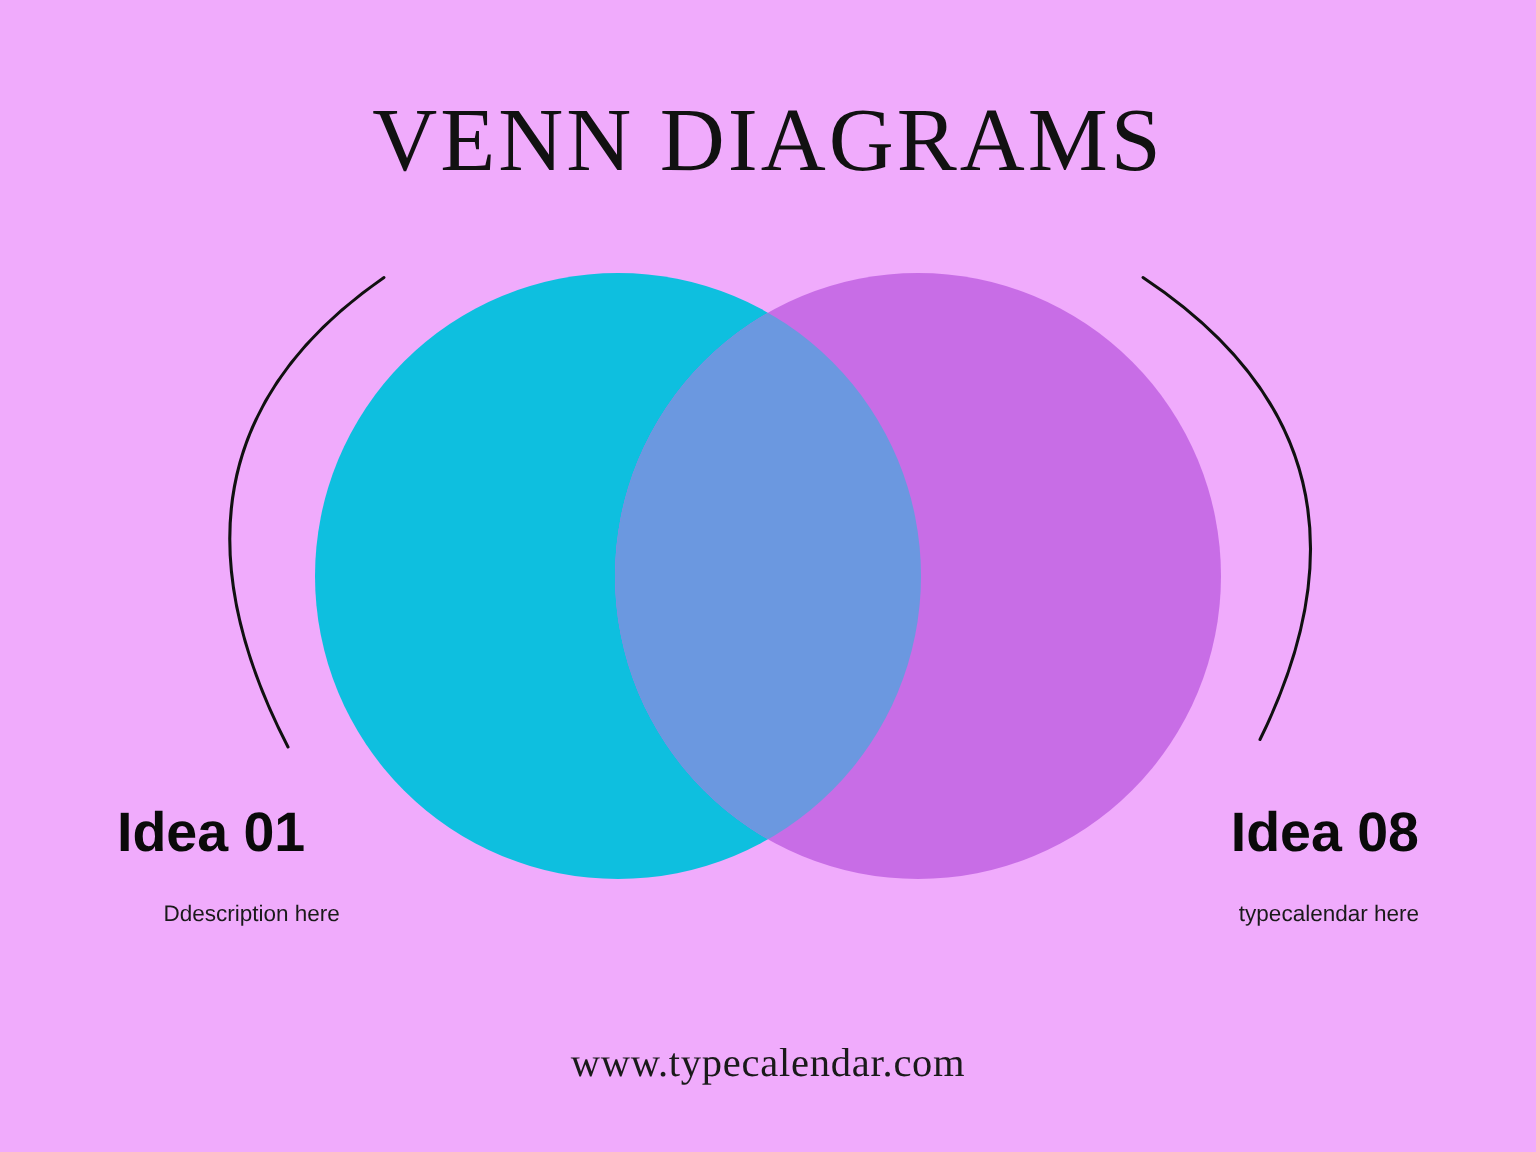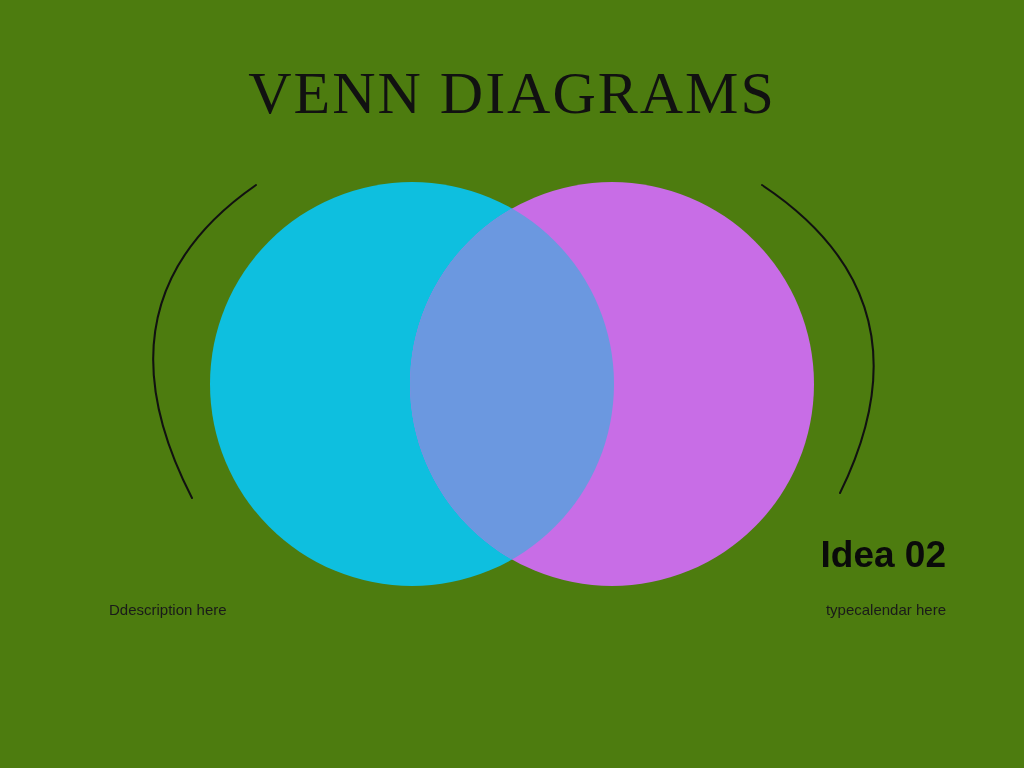--- a/index.html
+++ b/index.html
@@ -7,21 +7,21 @@
       padding: 0;
       width: 1024px;
       height: 768px;
       background: #ffffff;
       overflow: hidden;
     }
     .canvas {
       position: relative;
       width: 1024px;
       height: 768px;
-      background: #4d7c0f;
+      background: #f0abfc;
     }
     .title {
       position: absolute;
       left: 0;
       top: 58px;
       width: 1024px;
       text-align: center;
       font-family: "Liberation Serif", "DejaVu Serif", serif;
       font-size: 60px;
       font-weight: normal;
@@ -83,18 +83,20 @@
     </defs>
 
     <path id="arc-left" fill="none" stroke="#111111" stroke-width="2" stroke-linecap="round" d="M 256 185 Q 90 300 192 498"></path>
     <path id="arc-right" fill="none" stroke="#111111" stroke-width="2" stroke-linecap="round" d="M 762 185 Q 935 300 840 493"></path>
 
     <circle id="circle-left" cx="412" cy="384" r="202" fill="#0EBFDF"></circle>
     <circle id="circle-right" cx="612" cy="384" r="202" fill="#C86DE6"></circle>
     <circle id="circle-overlap" clip-path="url(#clip-left)" cx="612" cy="384" r="202" fill="#6B98E0"></circle>
   </svg>
 
+  <div class="idea-title" id="idea1-title">Idea 01</div>
   <div class="idea-desc" id="idea1-desc">Ddescription here</div>
 
-  <div class="idea-title" id="idea2-title">Idea 02</div>
+  <div class="idea-title" id="idea2-title">Idea 08</div>
   <div class="idea-desc" id="idea2-desc">typecalendar here</div>
 
+  <div class="footer">www.typecalendar.com</div>
 </div>
 
 </body></html>

